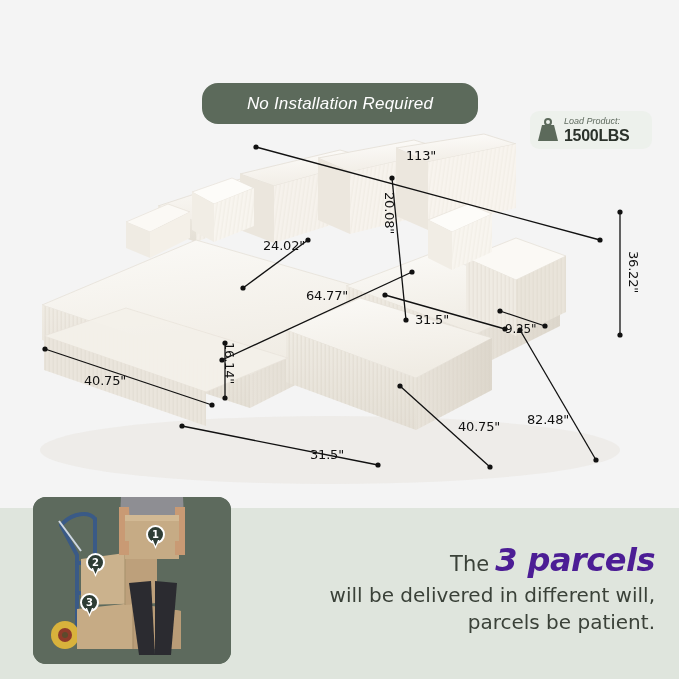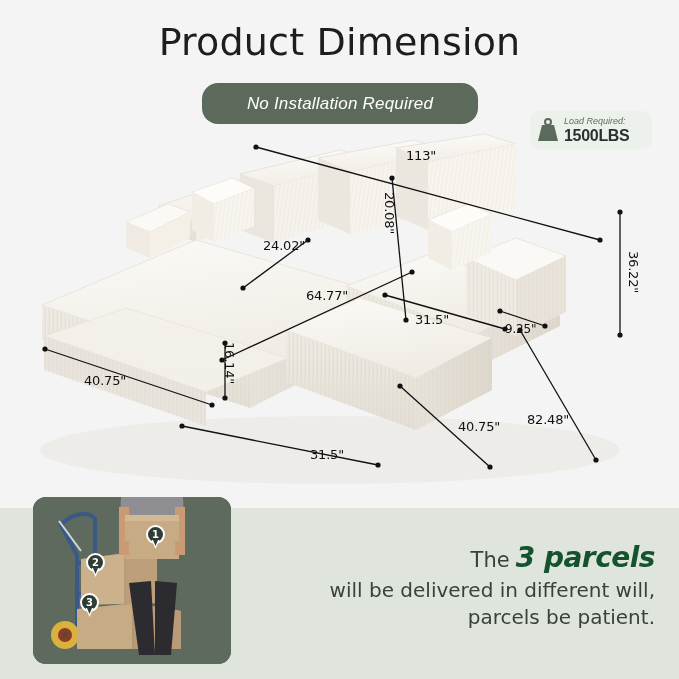--- a/index.html
+++ b/index.html
@@ -100,44 +100,43 @@
   }
 
   .parcel-text{
     position:absolute;left:300px;top:540px;width:355px;
     text-align:right;color:#3c4840;
     font-family:"DejaVu Sans", sans-serif;
   }
   .parcel-line1{font-size:23px;line-height:1.25;}
   .parcel-line1 .the{color:#3a4138;font-size:21px;margin-top:12px;}
   .parcel-line1 .big{
-    font-size:28px;font-weight:700;font-style:italic;color:#14532d;
+    font-size:32px;font-weight:700;font-style:italic;color:#4c1d95;
     letter-spacing:-.5px;margin-left:6px;
   }
   .parcel-line2{font-size:20px;line-height:1.35;color:#3a4138;margin-top:2px;}
   .parcel-line3{font-size:20px;line-height:1.35;color:#3a4138;}
 </style>
 </head>
 <body>
 
 <div id="stage">
 
-  <div class="title">Product Dimension</div>
 
   <div class="badge-noinstall">
     <span>No Installation Required</span>
   </div>
 
   <div class="loadchip">
     <div class="weight-icon">
       <div class="ring"></div>
         <div class="body"></div>
     </div>
     <div class="txt">
-      <span class="lbl">Load Required:</span>
+      <span class="lbl">Load Product:</span>
       <span class="val">1500LBS</span>
     </div>
   </div>
 
   <svg id="sofa" viewBox="0 0 679 360">
     <defs>
       <linearGradient id="topFace" x1="0" y1="0" x2="0.3" y2="1">
         <stop offset="0%" stop-color="#fbfaf7"></stop>
           <stop offset="100%" stop-color="#f0ece4"></stop>
       </linearGradient>

